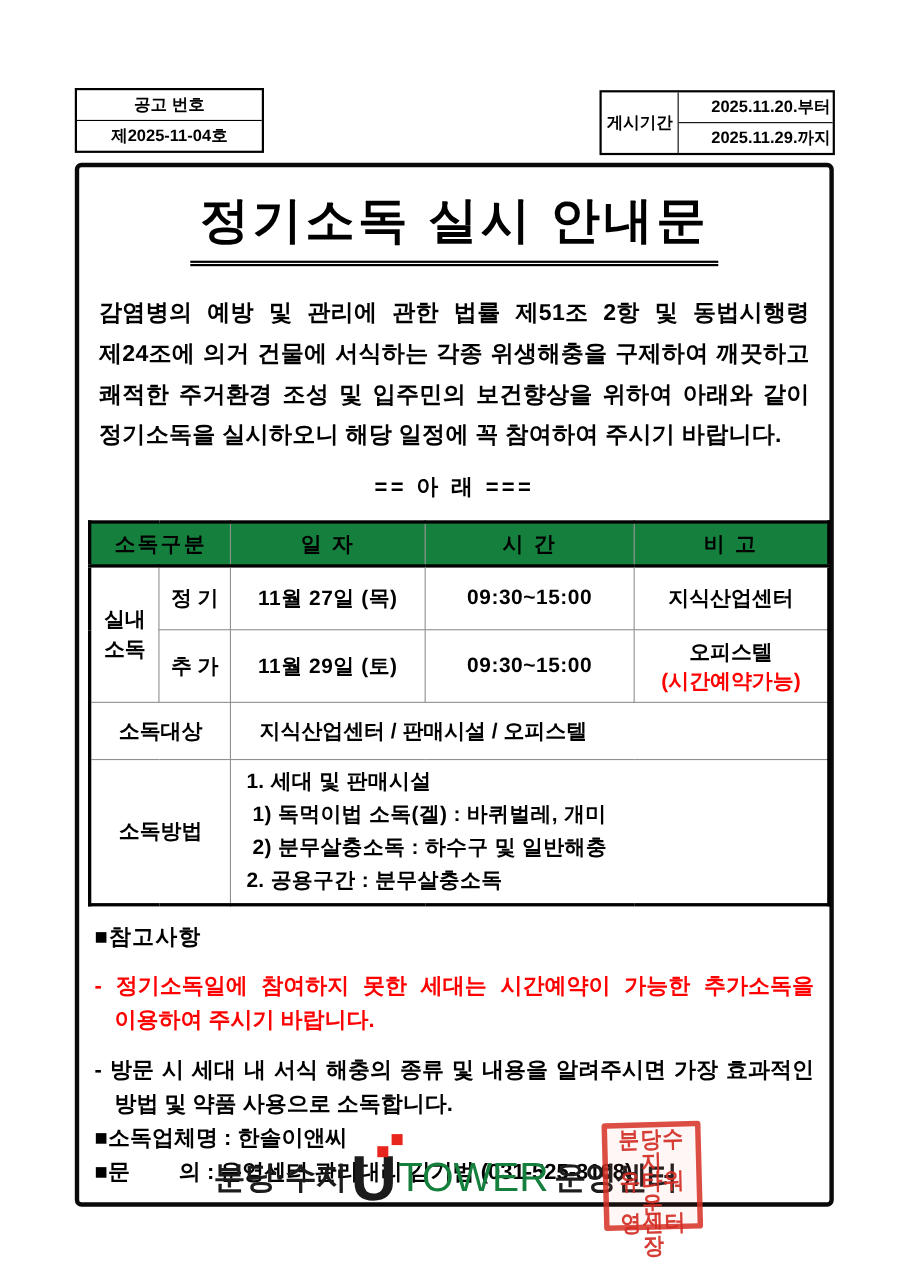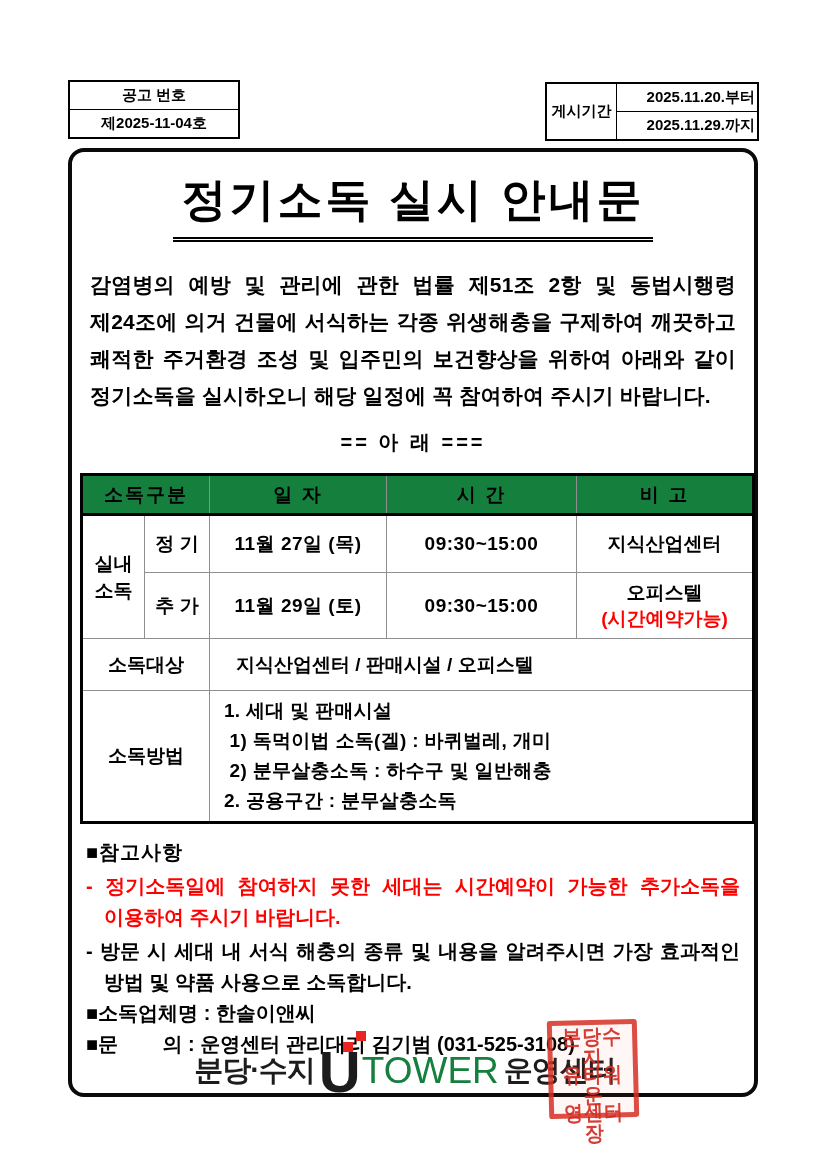--- a/index.html
+++ b/index.html
@@ -30,21 +30,21 @@
     width: 70px; display: flex; align-items: center; justify-content: center;
     border-right: 1px solid #000;
   }
   .posting-box .dates { flex: 1; }
   .posting-box .dates .cell { padding: 4px 2px; text-align: right; }
   .posting-box .dates .cell + .cell { border-top: 1px solid #000; }
 
   
   .frame {
     position: absolute; left: 68px; top: 148px; width: 690px; height: 949px;
-    border: 4px solid #0a0a0a; border-radius: 16px;
+    border: 4px solid #0a0a0a; border-radius: 6px;
     padding: 16px 8px 0 8px;
   }
 
   .title-wrap { text-align: center; margin-top: 2px; }
   .title-text {
     display: inline-block;
     font-size: 45px; font-weight: 900; letter-spacing: 3px;
     border-bottom: 5px double #000; padding: 0 8px 7px 8px;
   }
 
@@ -86,21 +86,21 @@
   .row-method td { height: 132px; }
   .method-lines { text-align: left !important; padding-left: 14px; }
   .method-lines div {
     font-size: 19px; line-height: 30px; white-space: pre-wrap; letter-spacing: 0.3px;
   }
 
   
   .notes { margin: 13px 6px 0 6px; font-size: 20px; font-weight: 600; }
   .notes p { line-height: 31px; }
   .note-heading { letter-spacing: 1px; }
-  .note-hanging { padding-left: 18px; text-indent: -18px; margin-top: 3px; word-break: keep-all; text-align: justify; }
+  .note-hanging { padding-left: 18px; text-indent: -18px; margin-top: 14px; word-break: keep-all; text-align: justify; }
   .note-red { color: #ff0000; font-weight: 700; }
   .note-line { margin-top: 0; white-space: pre-wrap; }
 
   
   .logo-row {
     position: absolute; left: 0; right: 16px; bottom: -6px;
     display: flex; justify-content: center; align-items: center;
   }
   .logo-region { font-size: 29px; font-weight: 800; color: #1c1c1c; letter-spacing: -1px; }
   .logo-u {

